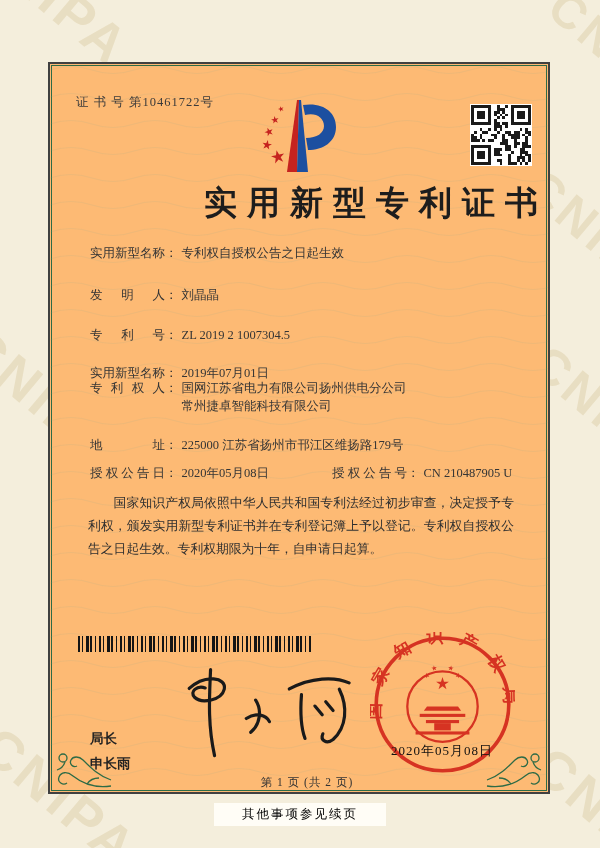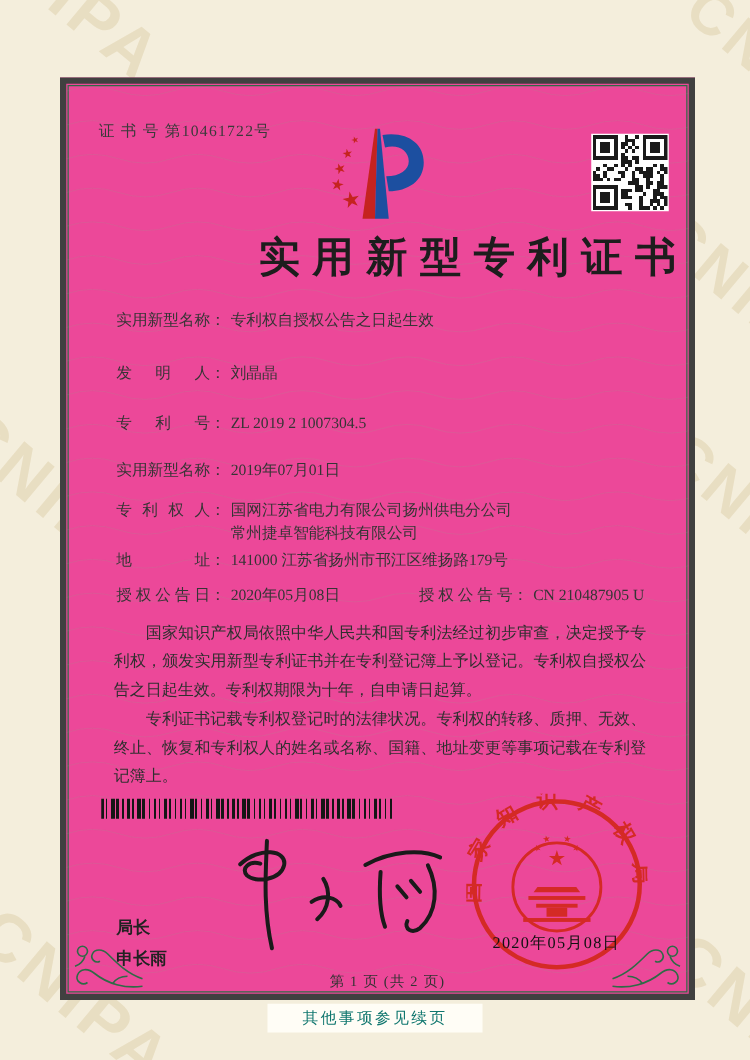--- a/index.html
+++ b/index.html
@@ -9,21 +9,21 @@
     font-family:"Liberation Serif","DejaVu Serif",serif;
     color:#333;
   }
   .wm{
     position:absolute;font-family:"Liberation Sans","DejaVu Sans",sans-serif;
     font-weight:bold;font-size:54px;letter-spacing:4px;color:#e5d9ba;
     transform:rotate(40deg);opacity:.75;white-space:nowrap;z-index:0;user-select:none;
   }
   .frame{
     position:absolute;left:48px;top:62px;width:498px;height:728px;
-    background:#ec4899;border:5px solid #404040;z-index:1;
+    background:#fdba74;border:2px solid #404040;z-index:1;
   }
   .frame::before{
     content:"";position:absolute;inset:1px;border:1px solid #2e6b46;pointer-events:none;
   }
   .waves{position:absolute;inset:0;width:100%;height:100%;pointer-events:none;}
   .inner{position:absolute;inset:0;}
   .cert-no{position:absolute;left:26px;top:30px;font-size:12.5px;letter-spacing:1px;color:#3a3a3a;}
   .logo{position:absolute;left:201px;top:33px;width:100px;height:80px;}
   .qr{position:absolute;left:420px;top:40px;width:60px;height:60px;background:#fff;padding:1px;}
   .title{
@@ -55,21 +55,21 @@
   .seal-date{position:absolute;left:316px;top:678px;width:152px;text-align:center;font-size:13px;letter-spacing:1px;color:#111;}
   .page-info{position:absolute;left:16px;right:0;top:711px;text-align:center;font-size:11.5px;letter-spacing:1px;color:#333;}
   .flourish{position:absolute;width:60px;height:44px;top:682px;}
   .flourish.left{left:3px;}
   .flourish.right{right:3px;transform:scaleX(-1);}
   .continuation{
     position:absolute;left:0;right:0;top:803px;text-align:center;z-index:2;
   }
   .continuation span{
     display:inline-block;background:#fffdf6;padding:3px 28px;
-    font-size:12.5px;letter-spacing:2px;color:#0f766e;
+    font-size:12.5px;letter-spacing:2px;color:#000000;
   }
 </style>
 </head>
 <body>
 
 <div class="page">
 
   <span class="wm" style="left:-40px;top:-36px;">CNIPA</span>
   <span class="wm" style="left:536px;top:26px;font-size:48px;">CNIPA</span>
   <span class="wm" style="left:-50px;top:366px;">CNIPA</span>
@@ -278,49 +278,48 @@
           <span class="fcolon">：</span>
         <span class="fvalue">ZL 2019 2 1007304.5</span>
       </div>
 
       <div class="frow" style="top:300px;">
         <span class="flabel">实用新型名称</span>
           <span class="fcolon">：</span>
         <span class="fvalue">2019年07月01日</span>
       </div>
 
-      <div class="frow" style="top:332px;">
+      <div class="frow" style="top:316px;font-family:Liberation Mono, monospace;">
         <span class="flabel">专利权人</span>
           <span class="fcolon">：</span>
         <span class="fvalue">
           <div>国网江苏省电力有限公司扬州供电分公司</div>
           <div>常州捷卓智能科技有限公司</div>
         </span>
       </div>
 
       <div class="frow" style="top:372px;">
         <span class="flabel">地址</span>
           <span class="fcolon">：</span>
-        <span class="fvalue">141000 江苏省扬州市邗江区维扬路179号</span>
+        <span class="fvalue">225000 江苏省扬州市邗江区维扬路179号</span>
       </div>
 
       <div class="frow" style="top:400px;position:absolute;">
         <span class="flabel">授权公告日</span>
           <span class="fcolon">：</span>
         <span class="fvalue">2020年05月08日</span>
         <span class="grant-right">
           <span class="flabel">授权公告号</span>
             <span class="fcolon">：</span>
           <span class="fvalue">CN 210487905 U</span>
         </span>
       </div>
 
       <div class="body-text">
         <p>国家知识产权局依照中华人民共和国专利法经过初步审查，决定授予专利权，颁发实用新型专利证书并在专利登记簿上予以登记。专利权自授权公告之日起生效。专利权期限为十年，自申请日起算。</p>
-        <p>专利证书记载专利权登记时的法律状况。专利权的转移、质押、无效、终止、恢复和专利权人的姓名或名称、国籍、地址变更等事项记载在专利登记簿上。</p>
       </div>
 
       <div class="barcode"></div>
 
       <div class="director">
         <div>局长</div>
         <div>申长雨</div>
       </div>
 
       <svg class="signature" viewBox="0 0 220 100">

